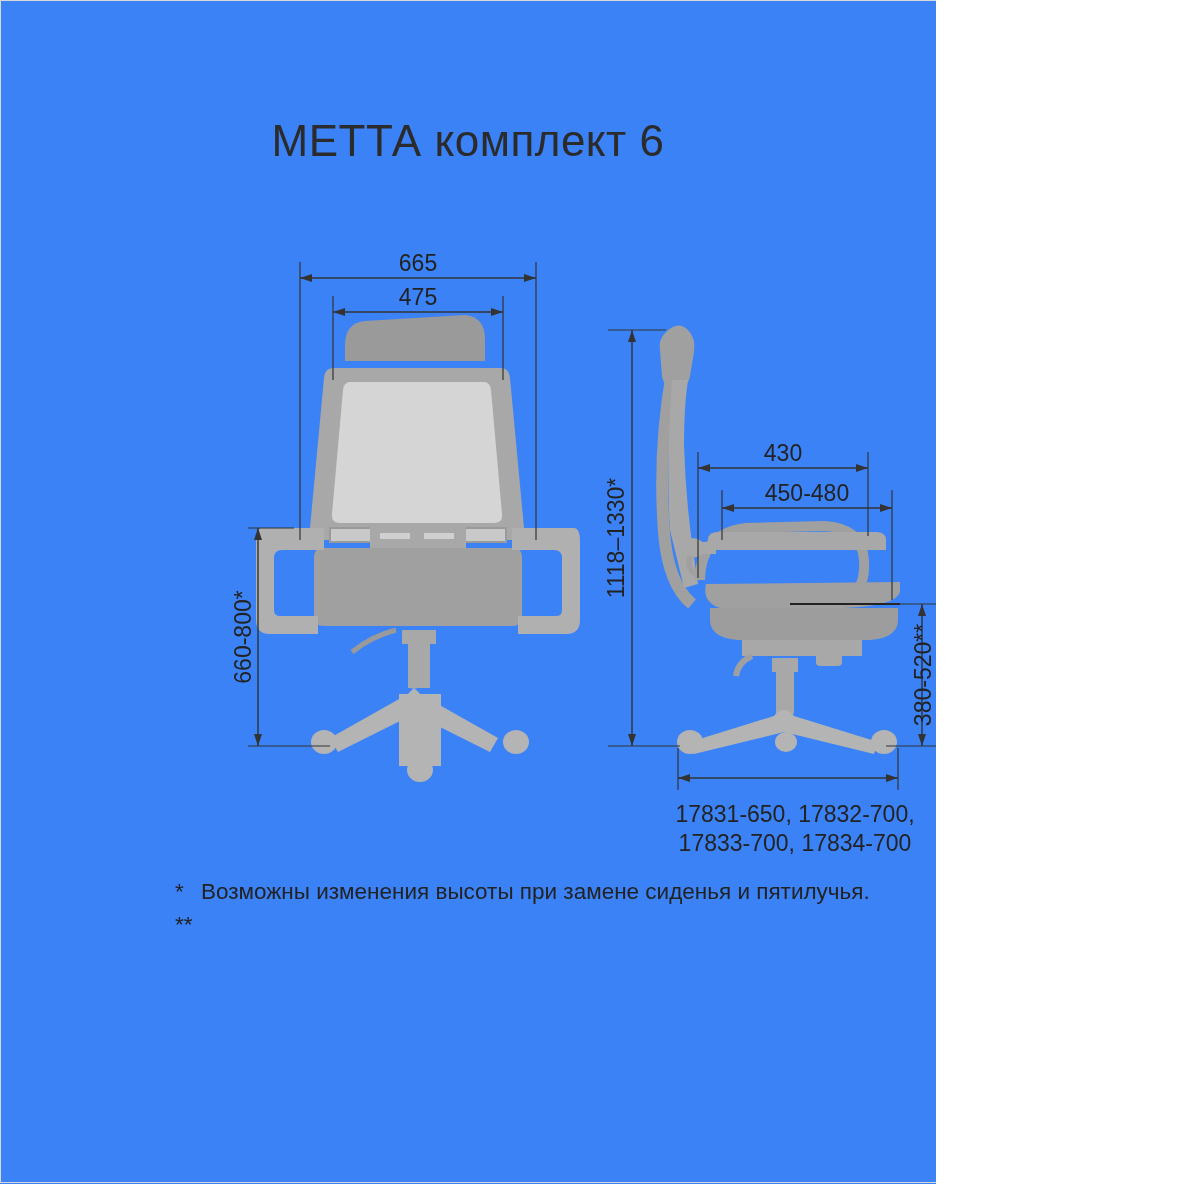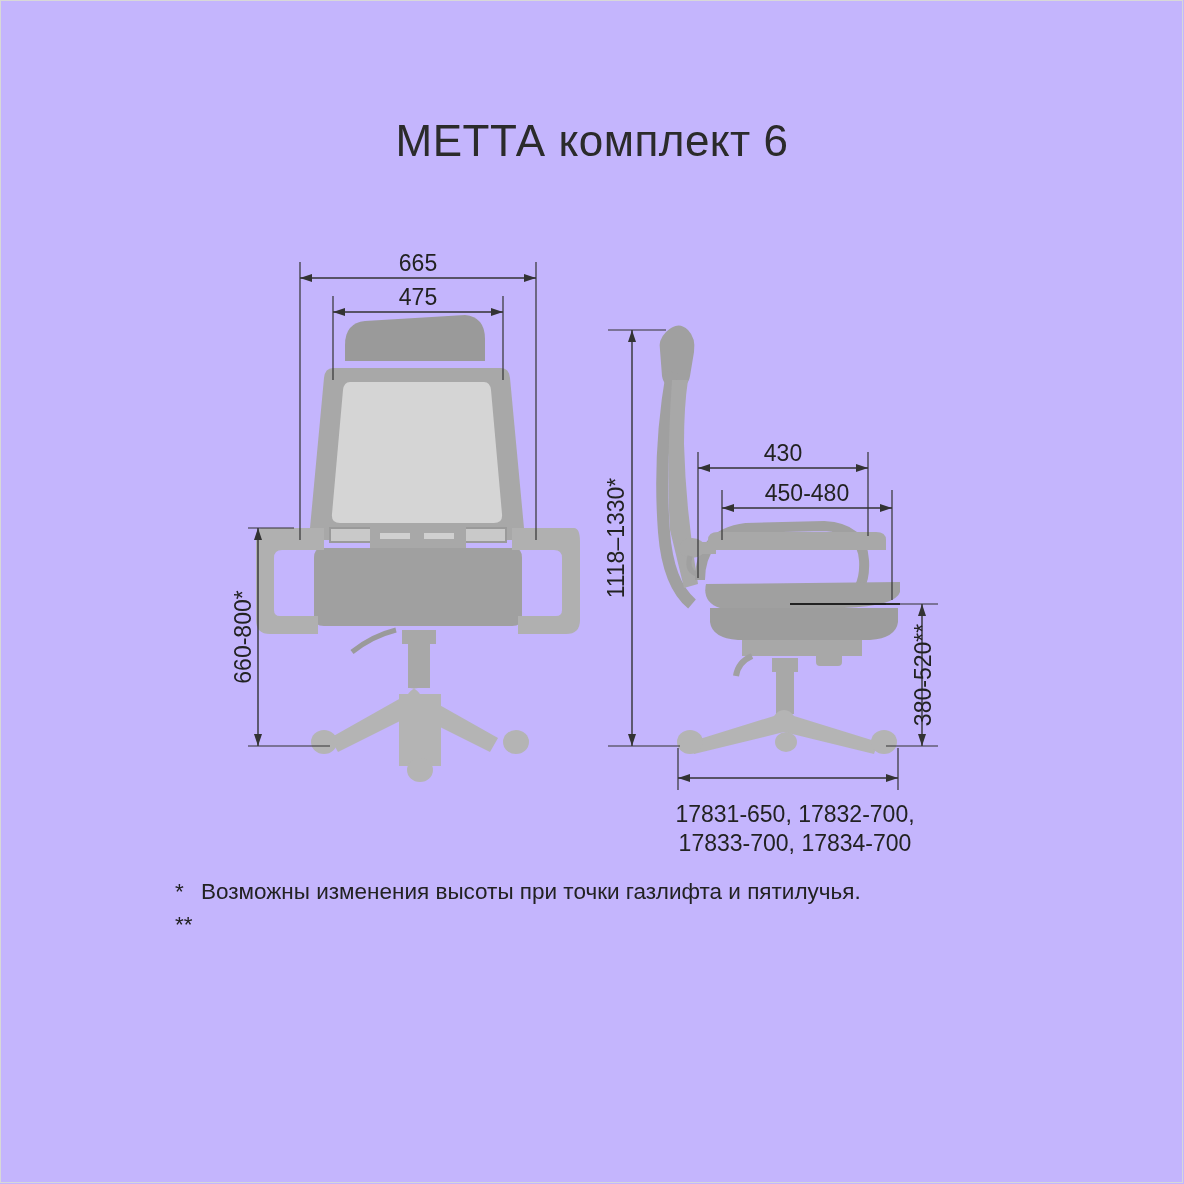--- a/index.html
+++ b/index.html
@@ -2,23 +2,23 @@
 <html><head>
 <meta charset="utf-8">
 <style>
   html, body {
     margin: 0;
     padding: 0;
     background: #ffffff;
   }
   #page {
     position: relative;
-    width: 1184px;
+    width: 936px;
     height: 1184px;
-    background: #c4b5fd;
+    background: #3b82f6;
     font-family: "Liberation Sans", sans-serif;
     overflow: hidden;
   }
   .border-frame {
     position: absolute;
     left: 0; top: 0;
     width: 1183px; height: 1183px;
     border: 1px solid #d8d8d8;
     box-sizing: border-box;
     pointer-events: none;
@@ -227,20 +227,20 @@
     </g>
 
     <text class="codetext" x="795" y="822" text-anchor="middle">17831-650, 17832-700,</text>
     <text class="codetext" x="795" y="851" text-anchor="middle">17833-700, 17834-700</text>
 
   </svg>
 
   <div class="notes">
     <div class="note-row">
       <span class="note-mark">*</span>
-      <span>Возможны изменения высоты при точки газлифта и пятилучья.</span>
+      <span>Возможны изменения высоты при замене сиденья и пятилучья.</span>
     </div>
     <div class="note-row">
       <span class="note-mark">**</span>
     </div>
   </div>
 
 </div>
 
 </body></html>

